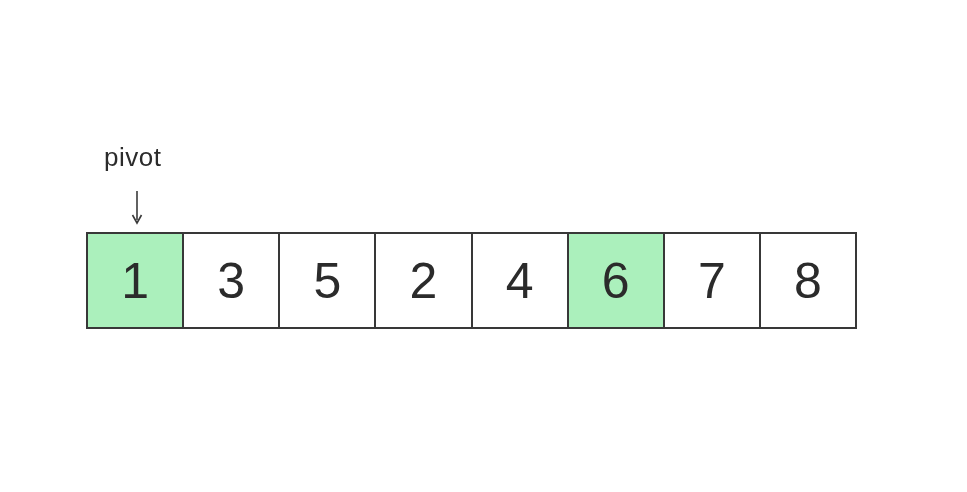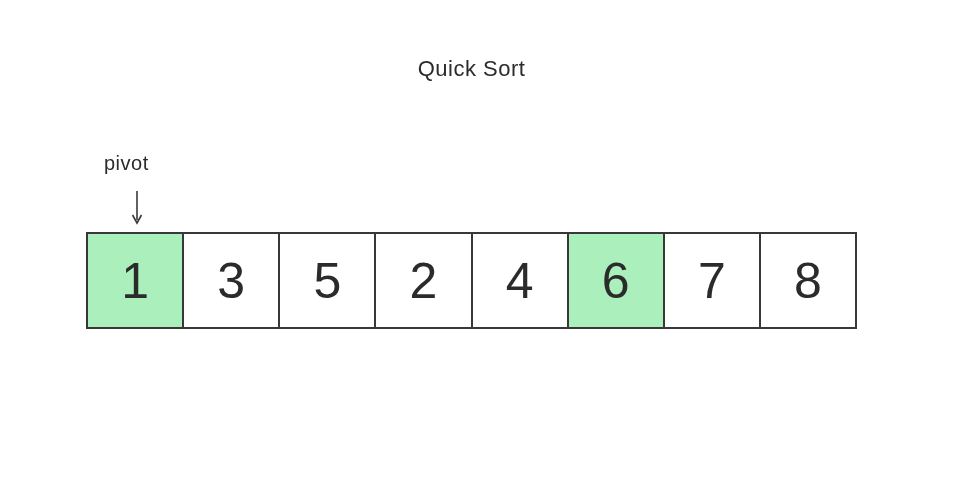--- a/index.html
+++ b/index.html
@@ -25,23 +25,23 @@
     top: 56px;
     left: 86px;
     width: 771px;
     text-align: center;
     font-size: 22px;
     color: var(--text);
     letter-spacing: 0.5px;
   }
   .pivot-label {
     position: absolute;
-    top: 152px;
+    top: 142px;
     left: 104px;
-    font-size: 20px;
+    font-size: 26px;
     color: var(--text);
     letter-spacing: 0.5px;
   }
   .pivot-arrow {
     position: absolute;
     top: 190px;
     left: 130px;
     width: 14px;
     height: 36px;
   }
@@ -66,21 +66,20 @@
     background: #ffffff;
   }
   .cell:last-child { border-right: none; }
   .cell.highlighted { background: var(--highlight); }
 </style>
 </head>
 <body>
 
 <div class="canvas">
 
-  <div class="title">Quick Sort</div>
 
   <div class="pivot-label">pivot</div>
 
   <svg class="pivot-arrow" viewBox="0 0 14 36" fill="none" xmlns="http://www.w3.org/2000/svg">
     <line x1="7" y1="1" x2="7" y2="30" stroke="#3a3a3a" stroke-width="1.6"></line>
     <path d="M2.5 25 L7 33 L11.5 25" fill="none" stroke="#3a3a3a" stroke-width="1.6" stroke-linejoin="miter"></path>
   </svg>
 
   <div class="array" id="array-row">
       <div class="cell highlighted">1</div>

